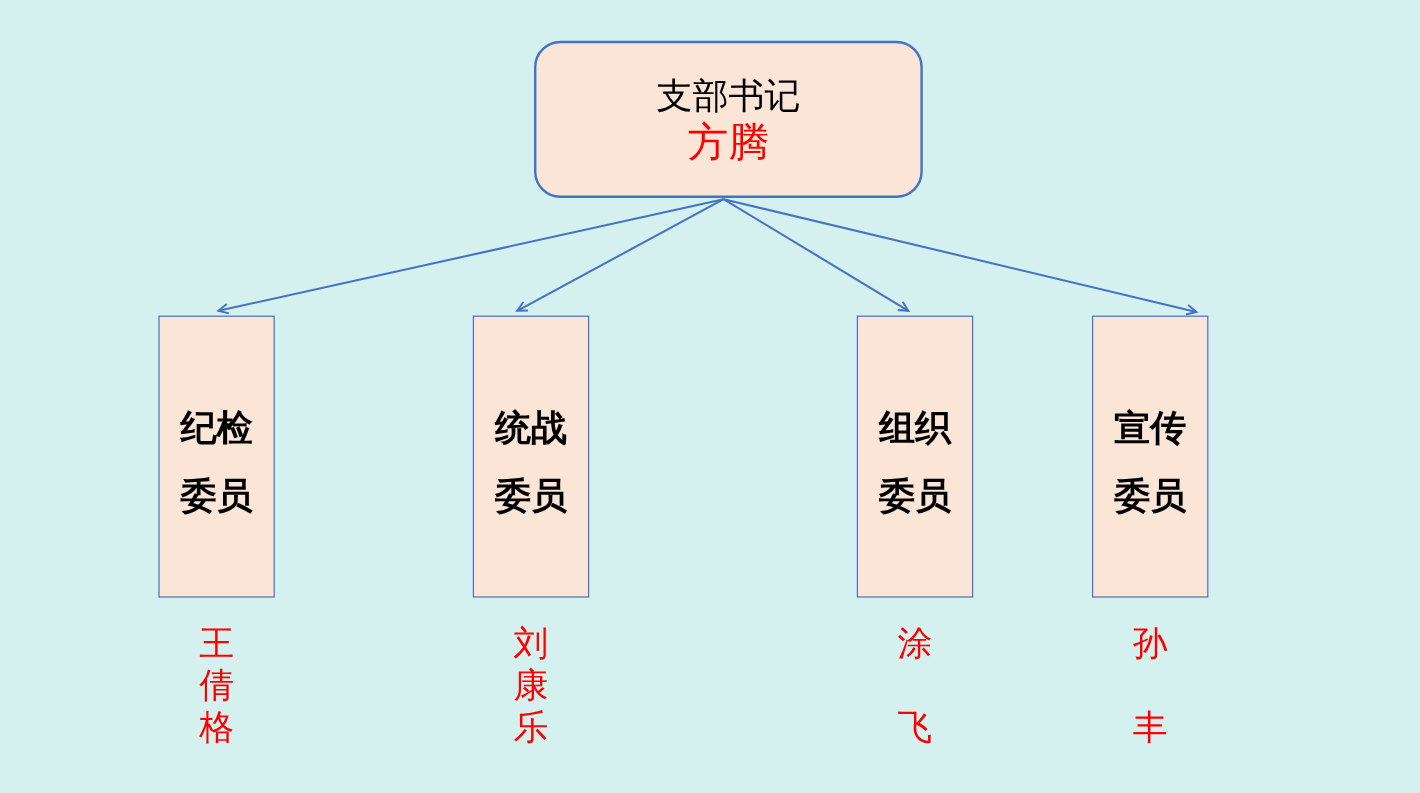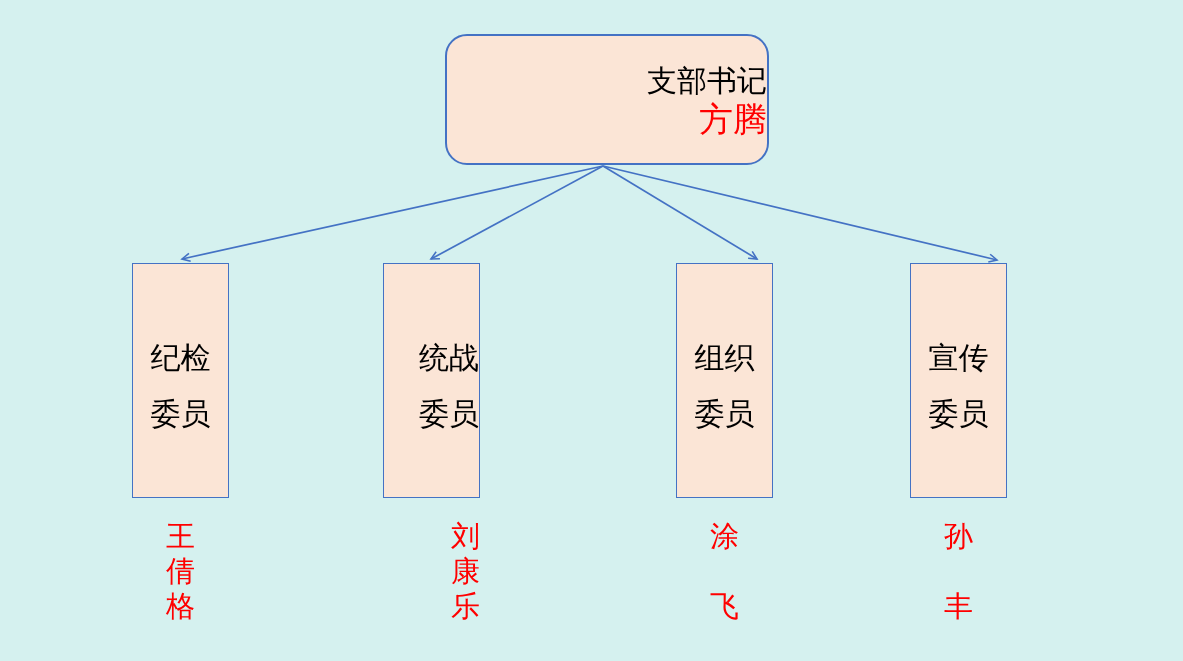--- a/index.html
+++ b/index.html
@@ -35,21 +35,21 @@
     left: 445px;
     top: 34px;
     width: 324px;
     height: 131px;
     box-sizing: border-box;
     background: var(--box-fill, #fbe5d6);
     border: 2px solid var(--box-border, #4472c4);
     border-radius: 22px;
     display: flex;
     flex-direction: column;
-    align-items: flex-end;
+    align-items: center;
     justify-content: center;
     text-align: center;
   }
   .root-role {
     color: var(--role-text, #000);
     font-size: 30px;
     line-height: 38px;
   }
   .root-person {
     color: var(--person-text, #f00);
@@ -63,42 +63,43 @@
     height: 235px;
     box-sizing: border-box;
     background: var(--box-fill, #fbe5d6);
     border: 1.5px solid var(--box-border, #4472c4);
     display: flex;
     flex-direction: column;
     align-items: center;
     justify-content: center;
     gap: 22px;
     padding-top: 10px;
+    font-weight: bold;
   }
   .branch-box .role-line {
     color: var(--role-text, #000);
     font-size: 30px;
     line-height: 34px;
   }
   .person-name {
     position: absolute;
     top: 521px;
     width: 97px;
     height: 100px;
     display: flex;
     flex-direction: column;
     justify-content: space-between;
     align-items: center;
     color: var(--person-text, #f00);
     font-size: 29px;
     line-height: 30px;
   }
   .pos-1 { left: 132px; }
-  .pos-2 { left: 383px; align-items: flex-end; }
-  .pos-3 { left: 676px; }
+  .pos-2 { left: 394px; }
+  .pos-3 { left: 714px; }
   .pos-4 { left: 910px; }
 </style>
 </head>
 <body>
 
 <div class="canvas">
 
   <svg class="arrows" viewBox="0 0 1183 661">
     <defs>
       <marker id="openArrow" markerUnits="userSpaceOnUse" markerWidth="16" markerHeight="16" refX="11" refY="7" orient="auto">

